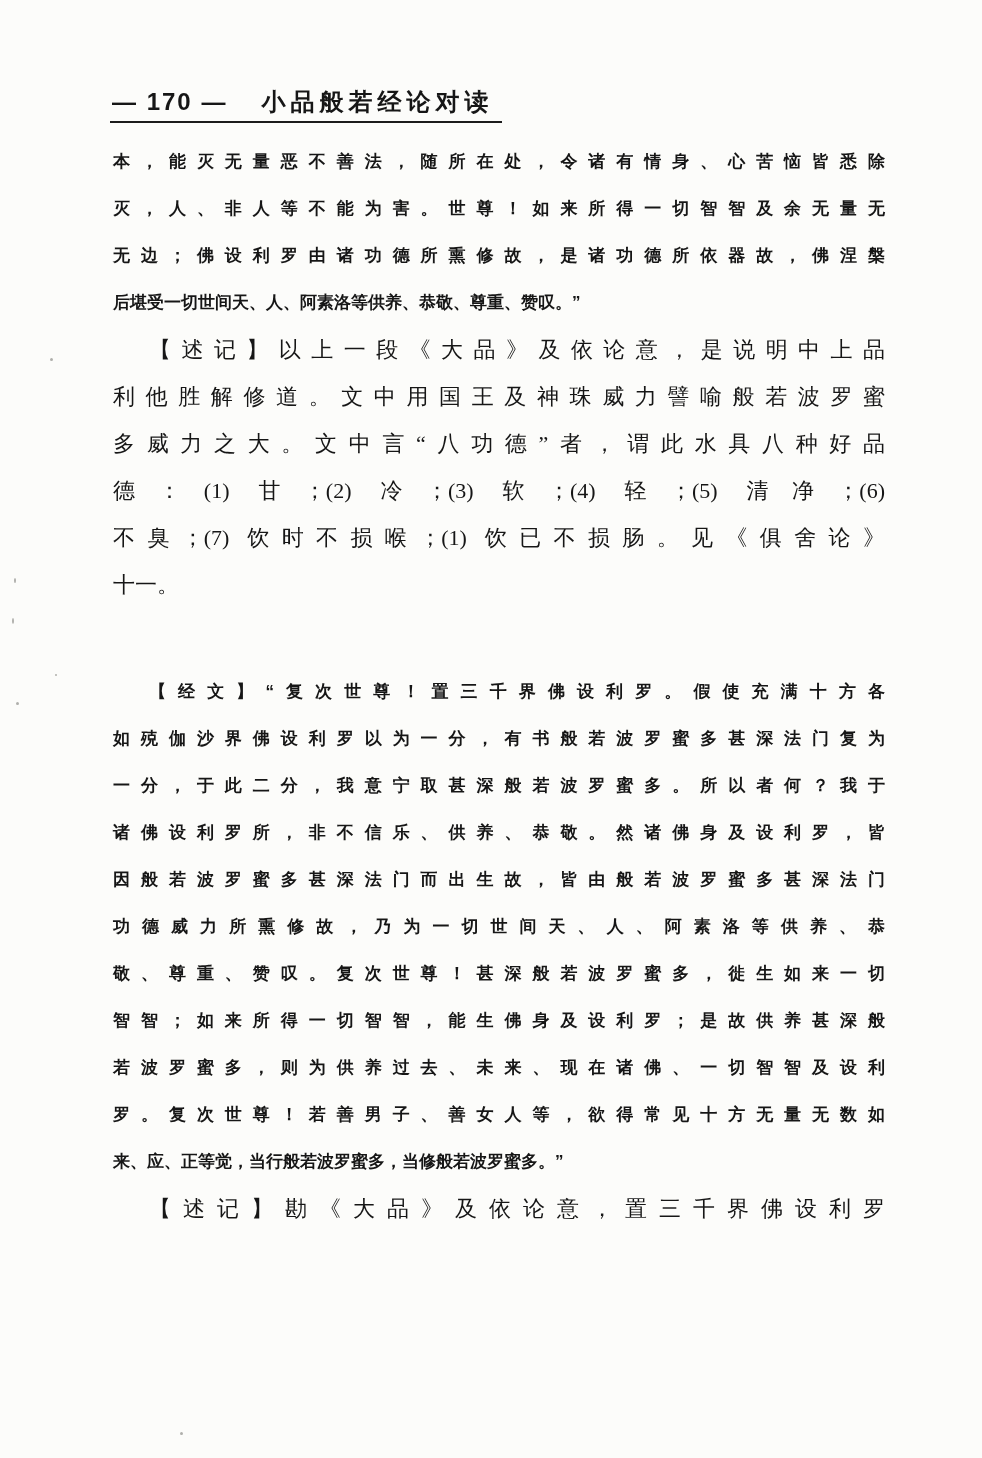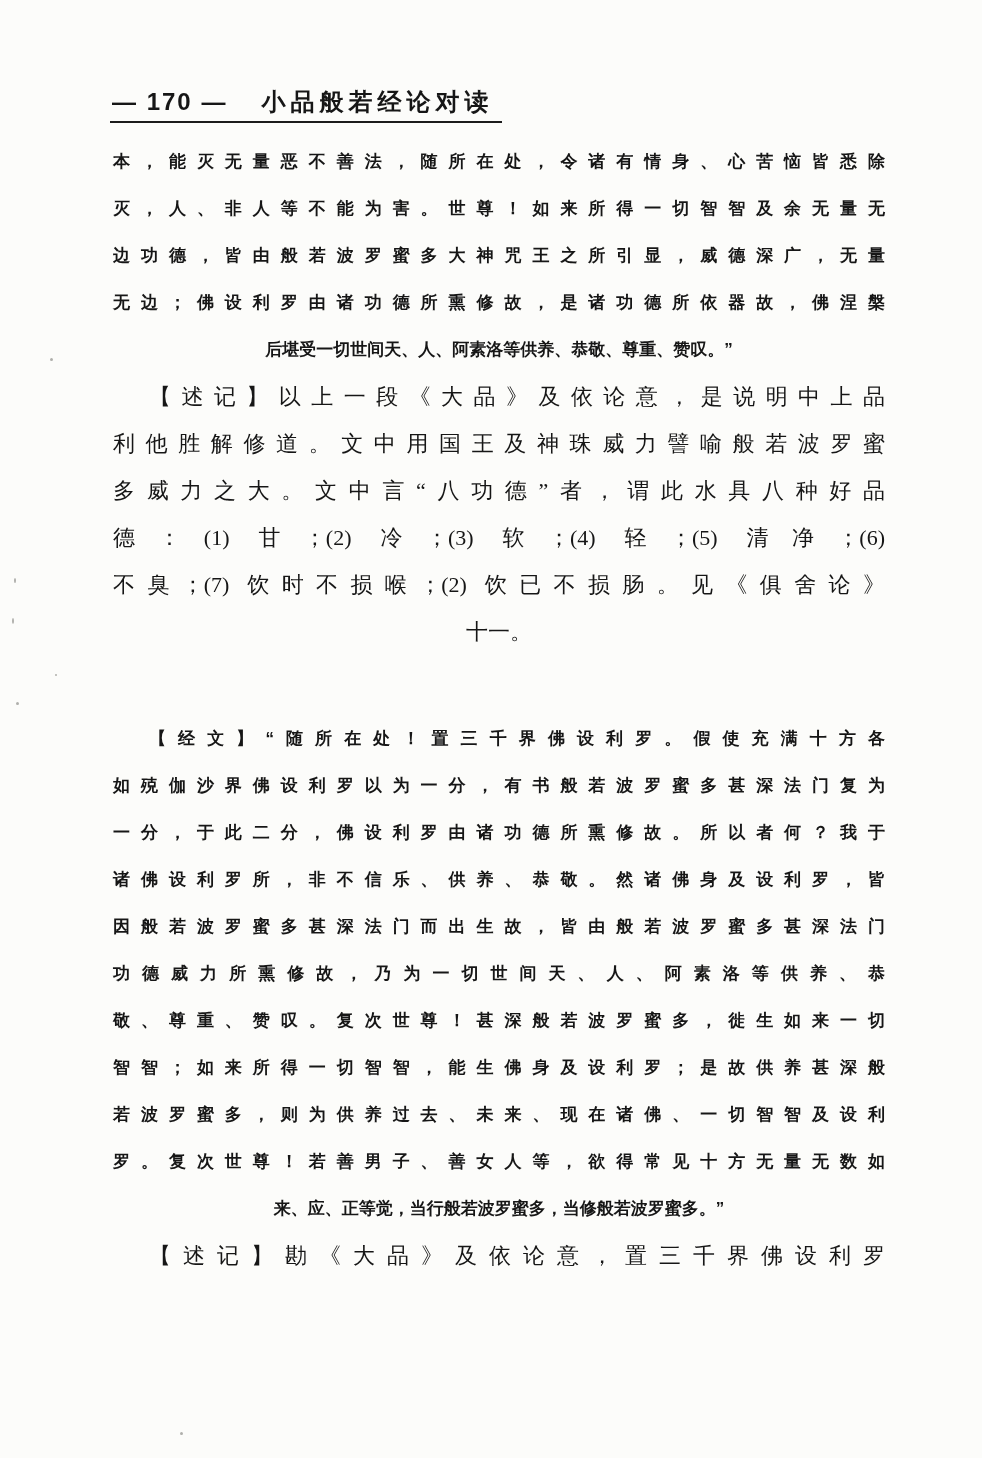--- a/index.html
+++ b/index.html
@@ -52,21 +52,21 @@
     font-size: 17px;
   }
   .para.commentary {
     font-family: "Liberation Serif", serif;
     font-weight: normal;
     font-size: 22px;
   }
   .line {
     height: 47px;
     line-height: 47px;
-    text-align: center;
+    text-align: left;
     white-space: nowrap;
   }
   .line.jl {
     text-align: justify;
     text-align-last: justify;
     white-space: normal;
   }
   .line.indent { text-indent: 36px; }
   .speck {
     position: absolute;
@@ -83,36 +83,35 @@
   <div class="header">
     <span class="page-label">— 170 —</span>
     <span class="running-title">小品般若经论对读</span>
   </div>
   <div class="header-rule"></div>
 
   <div class="page-body">
       <div class="para sutra">
         <div class="line jl">本，能灭无量恶不善法，随所在处，令诸有情身、心苦恼皆悉除</div>
         <div class="line jl">灭，人、非人等不能为害。世尊！如来所得一切智智及余无量无</div>
-        <div class="line jl">边功德，皆由般若波罗蜜多大神咒王之所引显，威德深广，无量</div>
         <div class="line jl">无边；佛设利罗由诸功德所熏修故，是诸功德所依器故，佛涅槃</div>
         <div class="line">后堪受一切世间天、人、阿素洛等供养、恭敬、尊重、赞叹。”</div>
       </div>
       <div class="para commentary">
         <div class="line jl indent">【述记】以上一段《大品》及依论意，是说明中上品</div>
         <div class="line jl">利他胜解修道。文中用国王及神珠威力譬喻般若波罗蜜</div>
         <div class="line jl">多威力之大。文中言“八功德”者，谓此水具八种好品</div>
         <div class="line jl">德：(1) 甘；(2) 冷；(3) 软；(4) 轻；(5) 清净；(6)</div>
-        <div class="line jl">不臭；(7) 饮时不损喉；(2) 饮已不损肠。见《俱舍论》</div>
+        <div class="line jl">不臭；(7) 饮时不损喉；(1) 饮已不损肠。见《俱舍论》</div>
         <div class="line">十一。</div>
       </div>
       <div class="para sutra gap">
-        <div class="line jl indent">【经文】“随所在处！置三千界佛设利罗。假使充满十方各</div>
+        <div class="line jl indent">【经文】“复次世尊！置三千界佛设利罗。假使充满十方各</div>
         <div class="line jl">如殑伽沙界佛设利罗以为一分，有书般若波罗蜜多甚深法门复为</div>
-        <div class="line jl">一分，于此二分，佛设利罗由诸功德所熏修故。所以者何？我于</div>
+        <div class="line jl">一分，于此二分，我意宁取甚深般若波罗蜜多。所以者何？我于</div>
         <div class="line jl">诸佛设利罗所，非不信乐、供养、恭敬。然诸佛身及设利罗，皆</div>
         <div class="line jl">因般若波罗蜜多甚深法门而出生故，皆由般若波罗蜜多甚深法门</div>
         <div class="line jl">功德威力所熏修故，乃为一切世间天、人、阿素洛等供养、恭</div>
         <div class="line jl">敬、尊重、赞叹。复次世尊！甚深般若波罗蜜多，徙生如来一切</div>
         <div class="line jl">智智；如来所得一切智智，能生佛身及设利罗；是故供养甚深般</div>
         <div class="line jl">若波罗蜜多，则为供养过去、未来、现在诸佛、一切智智及设利</div>
         <div class="line jl">罗。复次世尊！若善男子、善女人等，欲得常见十方无量无数如</div>
         <div class="line">来、应、正等觉，当行般若波罗蜜多，当修般若波罗蜜多。”</div>
       </div>
       <div class="para commentary">

